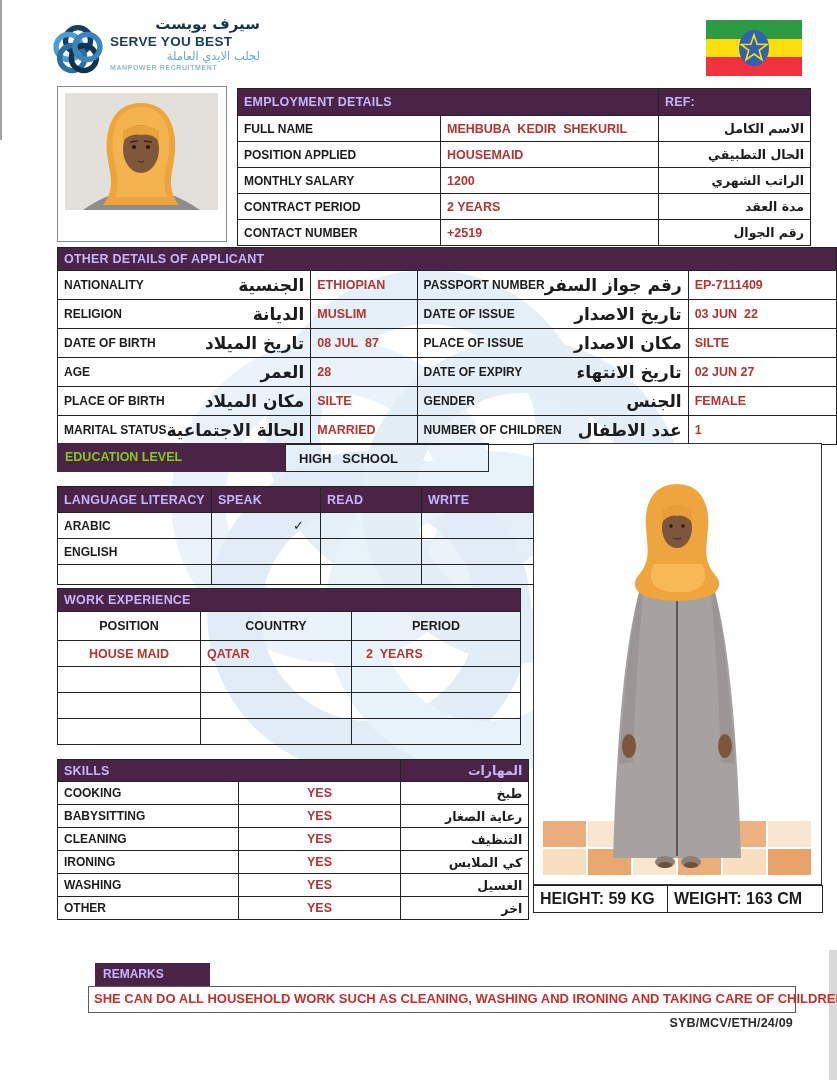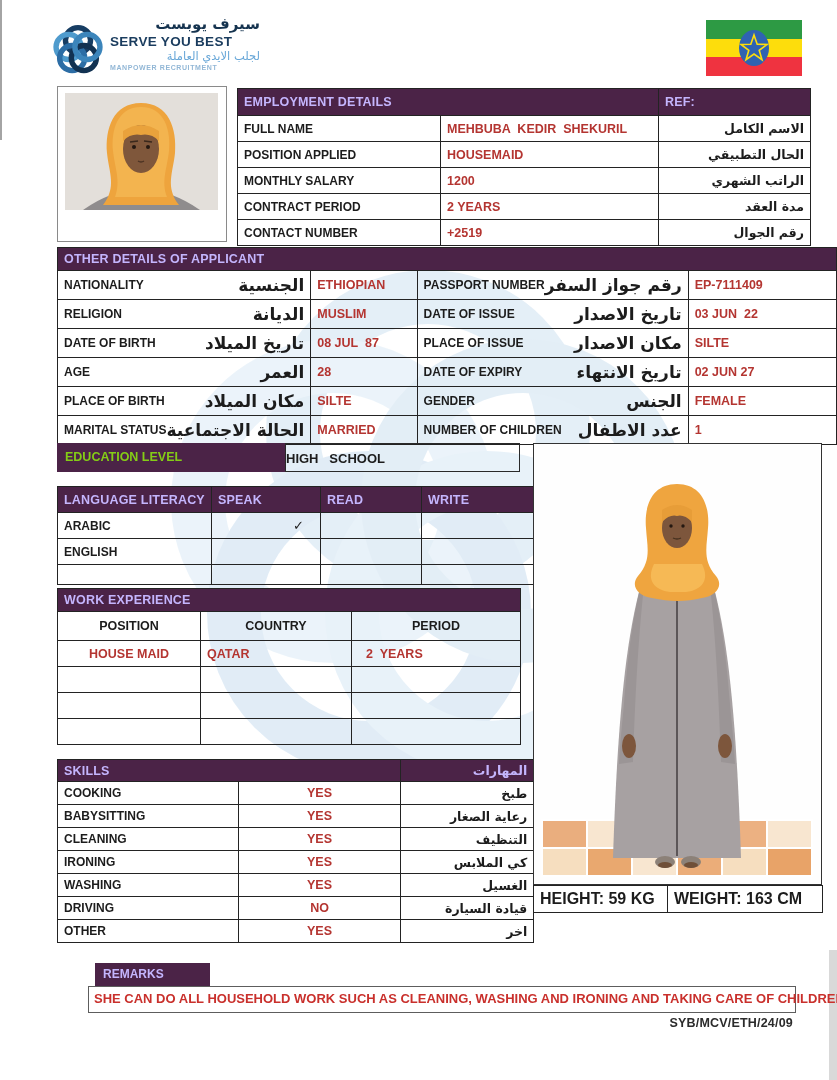--- a/index.html
+++ b/index.html
@@ -33,22 +33,22 @@
   
   .portrait-box{left:57px;top:86px;width:168px;height:154px;background:#fff;border:1px solid #8a8a8a;}
   .emp-table{left:237px;top:88px;}
   .emp-table td{height:25px;}
   .emp-table .ph{height:26px;}
   .other-table{left:57px;top:247px;}
   .other-table td{height:28px;}
   .other-table .ph{height:22px;}
   .edu-hdr{left:57px;top:443px;width:228px;height:29px;background:#4b2347;color:#84cc16;
            font-size:12.5px;font-weight:bold;line-height:29px;padding-left:8px;box-sizing:border-box;}
-  .edu-val{left:285px;top:443px;width:235px;height:29px;border:1px solid #2a2a2a;background:transparent;
-           font-size:13px;font-weight:bold;line-height:29px;padding-left:0;box-sizing:border-box;white-space:pre;}
+  .edu-val{left:285px;top:443px;width:204px;height:29px;border:1px solid #2a2a2a;background:transparent;
+           font-size:13px;font-weight:bold;line-height:29px;padding-left:13px;box-sizing:border-box;white-space:pre;}
   .lang-table{left:57px;top:486px;}
   .lang-table td{height:25px;}
   .lang-table .ph{height:25px;}
   .lang-table tr.short td{height:19px;}
   .check{text-align:right;padding-right:16px;font-family:"DejaVu Sans",sans-serif;font-size:13px;color:#222;}
   .work-table{left:57px;top:588px;}
   .work-table .ph{height:22px;}
   .work-table td{height:25px;}
   .work-table .colhdr{text-align:center;font-size:12.5px;height:28px;}
   .skills-table{left:57px;top:759px;}
@@ -315,25 +315,20 @@
       <td>IRONING</td>
       <td class="val ctr">YES</td>
       <td class="ar">كي الملابس</td>
     </tr>
     <tr>
       <td>WASHING</td>
       <td class="val ctr">YES</td>
       <td class="ar">الغسيل</td>
     </tr>
     <tr>
-      <td>DRIVING</td>
-      <td class="val ctr">NO</td>
-      <td class="ar">قيادة السيارة</td>
-    </tr>
-    <tr>
       <td>OTHER</td>
       <td class="val ctr">YES</td>
       <td class="ar">اخر</td>
     </tr>
   </tbody>
     </table>
 
   <div class="abs body-photo-box">
     <svg width="286" height="439" viewBox="0 0 286 439">
       <rect width="286" height="439" fill="#fefefe"></rect>

